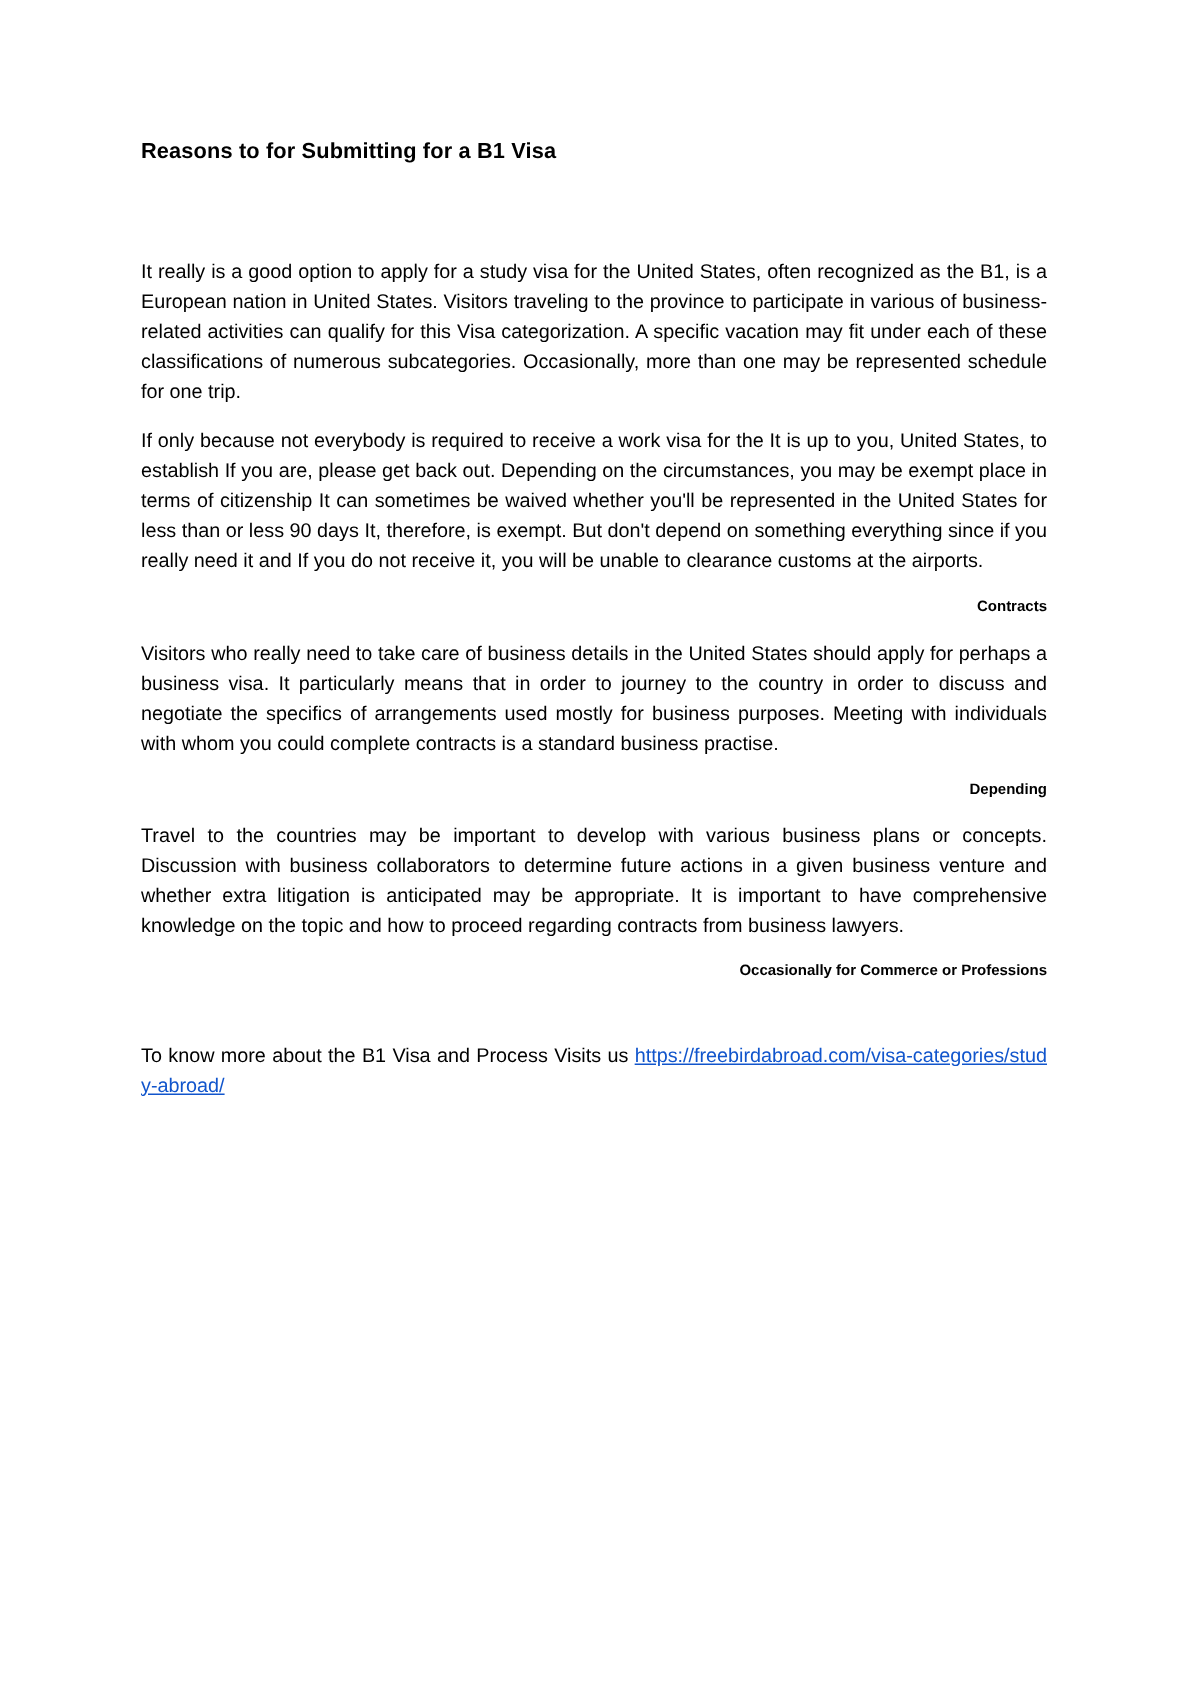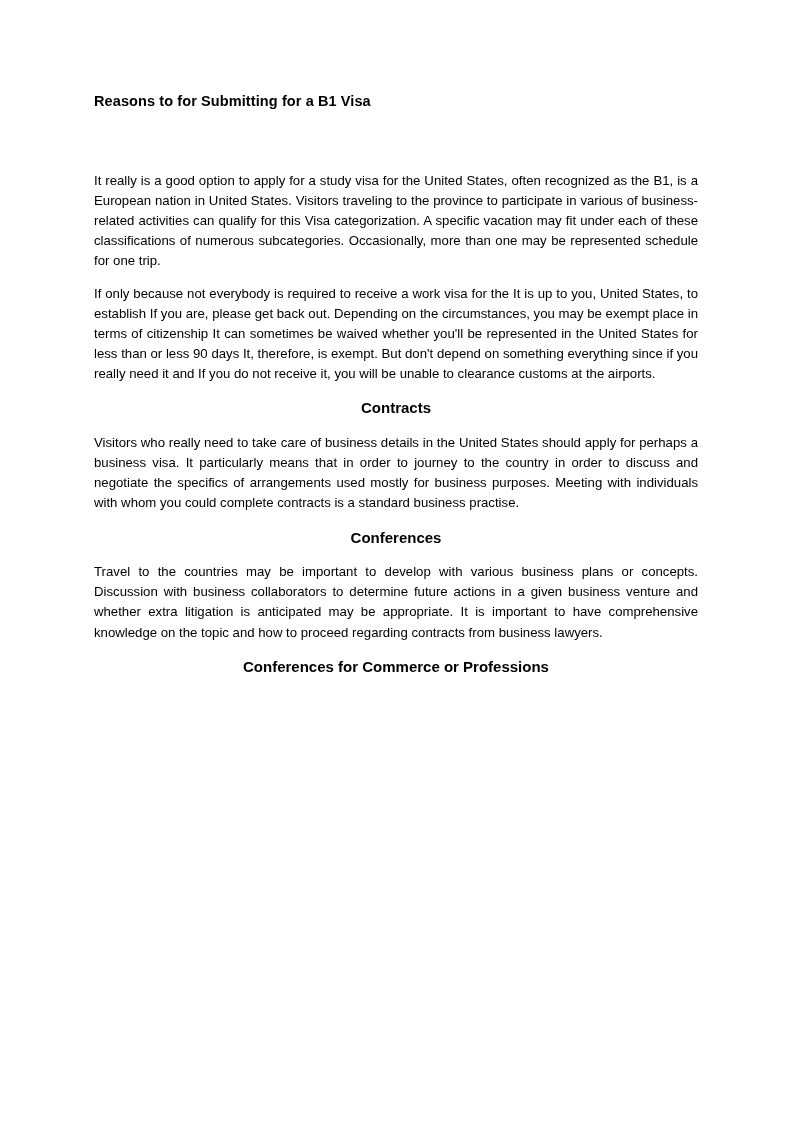--- a/index.html
+++ b/index.html
@@ -39,25 +39,25 @@
     height: 48px;
   }
   p.body-par {
     font-size: 13.2px;
     line-height: 1.52;
     text-align: justify;
     margin: 12px 0 13px 0;
     hyphens: none;
   }
   h2.section-head {
-    font-size: 15px;
+    font-size: 10px;
     font-weight: bold;
     line-height: 1.52;
     margin: 0 0 13px 0;
-    text-align: center;
+    text-align: right;
   }
   .gap-before-footer {
     height: 25px;
   }
   p.footer-par {
     font-size: 13.2px;
     line-height: 1.52;
     text-align: justify;
     margin: 0;
   }
@@ -77,22 +77,23 @@
 
     <div class="spacer-after-title"></div>
 
     <p class="body-par">It really is a good option to apply for a study visa for the United States, often recognized as the B1, is a European nation in United States. Visitors traveling to the province to participate in various of business-related activities can qualify for this Visa categorization. A specific vacation may fit under each of these classifications of numerous subcategories. Occasionally, more than one may be represented schedule for one trip.</p>
 
     <p class="body-par">If only because not everybody is required to receive a work visa for the It is up to you, United States, to establish If you are, please get back out. Depending on the circumstances, you may be exempt place in terms of citizenship It can sometimes be waived whether you'll be represented in the United States for less than or less 90 days It, therefore, is exempt. But don't depend on something everything since if you really need it and If you do not receive it, you will be unable to clearance customs at the airports.</p>
 
     <h2 class="section-head">Contracts</h2>
     <p class="body-par">Visitors who really need to take care of business details in the United States should apply for perhaps a business visa. It particularly means that in order to journey to the country in order to discuss and negotiate the specifics of arrangements used mostly for business purposes. Meeting with individuals with whom you could complete contracts is a standard business practise.</p>
 
-    <h2 class="section-head">Conferences</h2>
+    <h2 class="section-head">Depending</h2>
     <p class="body-par">Travel to the countries may be important to develop with various business plans or concepts. Discussion with business collaborators to determine future actions in a given business venture and whether extra litigation is anticipated may be appropriate. It is important to have comprehensive knowledge on the topic and how to proceed regarding contracts from business lawyers.</p>
 
-    <h2 class="section-head">Conferences for Commerce or Professions</h2>
+    <h2 class="section-head">Occasionally for Commerce or Professions</h2>
 
     <div class="gap-before-footer"></div>
 
+    <p class="footer-par"><span>To know more about the B1 Visa and Process Visits us </span><a class="doc-link" href="#" style="color: rgb(17, 85, 204);">https://freebirdabroad.com/visa-categories/study-abroad/</a></p>
 
   </div>
 </div>
 
 </body></html>

